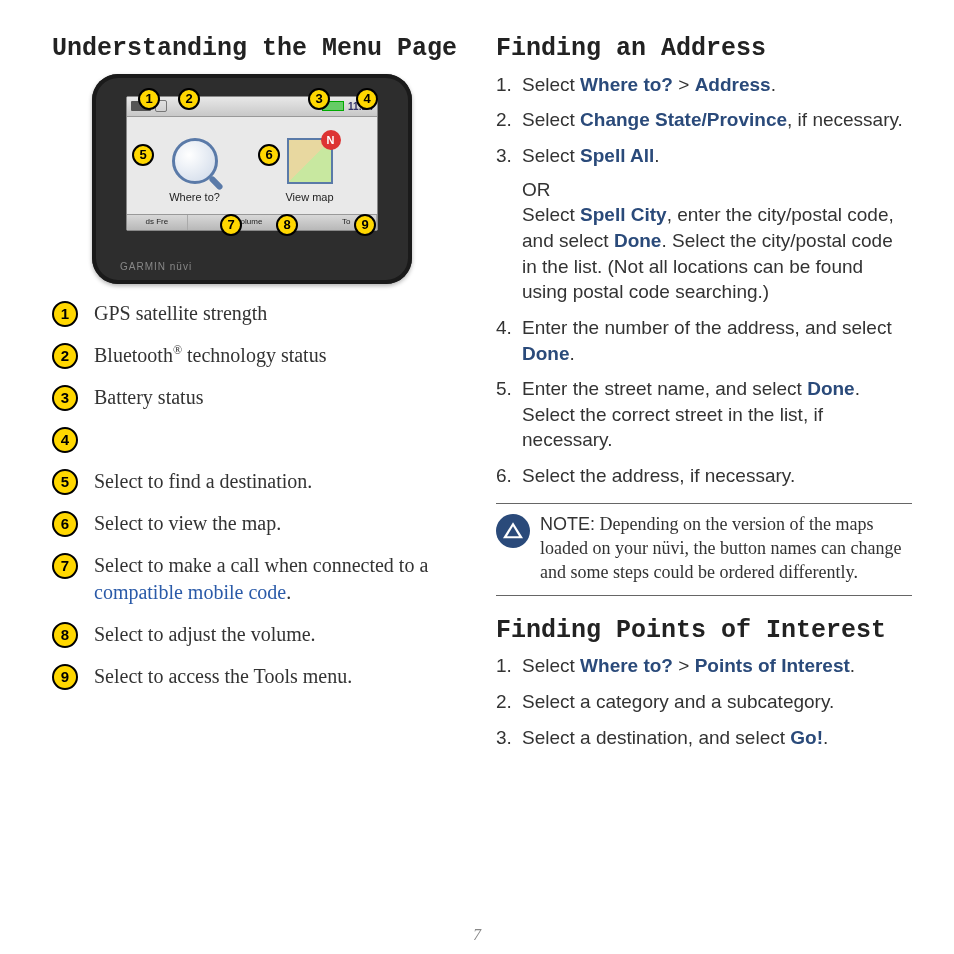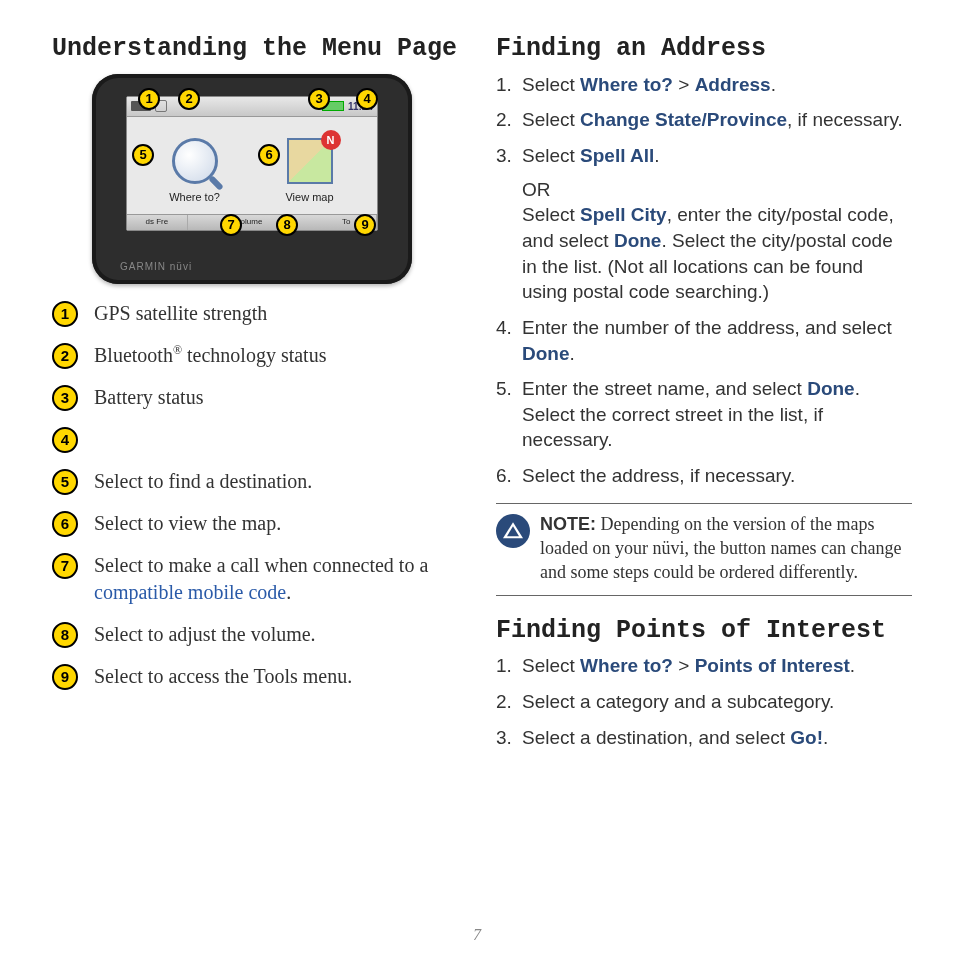--- a/index.html
+++ b/index.html
@@ -237,21 +237,21 @@
   .note-icon::after {
     content: "";
     position: absolute;
     left: 50%; top: 50%;
     transform: translate(-50%, -48%);
     width: 0; height: 0;
     border-left: 6px solid transparent;
     border-right: 6px solid transparent;
     border-bottom: 10px solid #2a4a7a;
   }
-  .note-text .note-label { font-weight: bold; font-family: Arial; }
+  .note-text .note-label { font-weight: normal; font-family: Arial; }
   .pagenum {
     position: absolute;
     left: 50%;
     bottom: 8px;
     transform: translateX(-50%);
     color: #888;
     font-style: italic;
     font-size: 16px;
     font-family: "Times New Roman", serif;
   }

